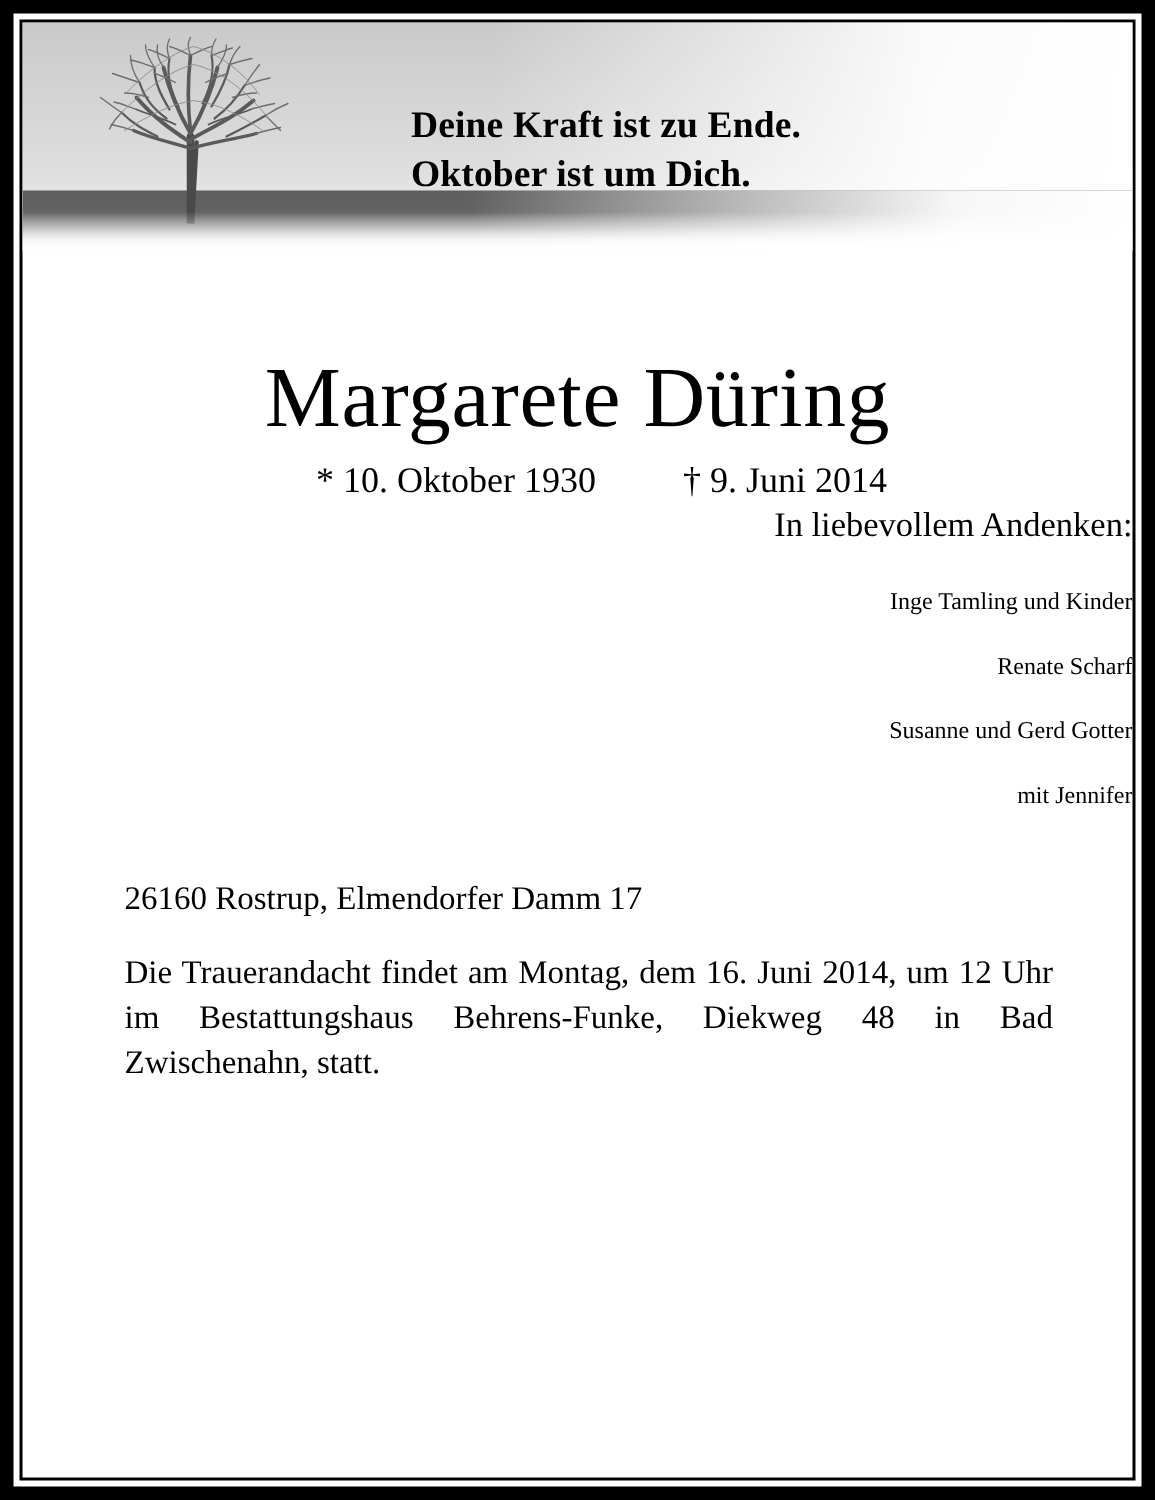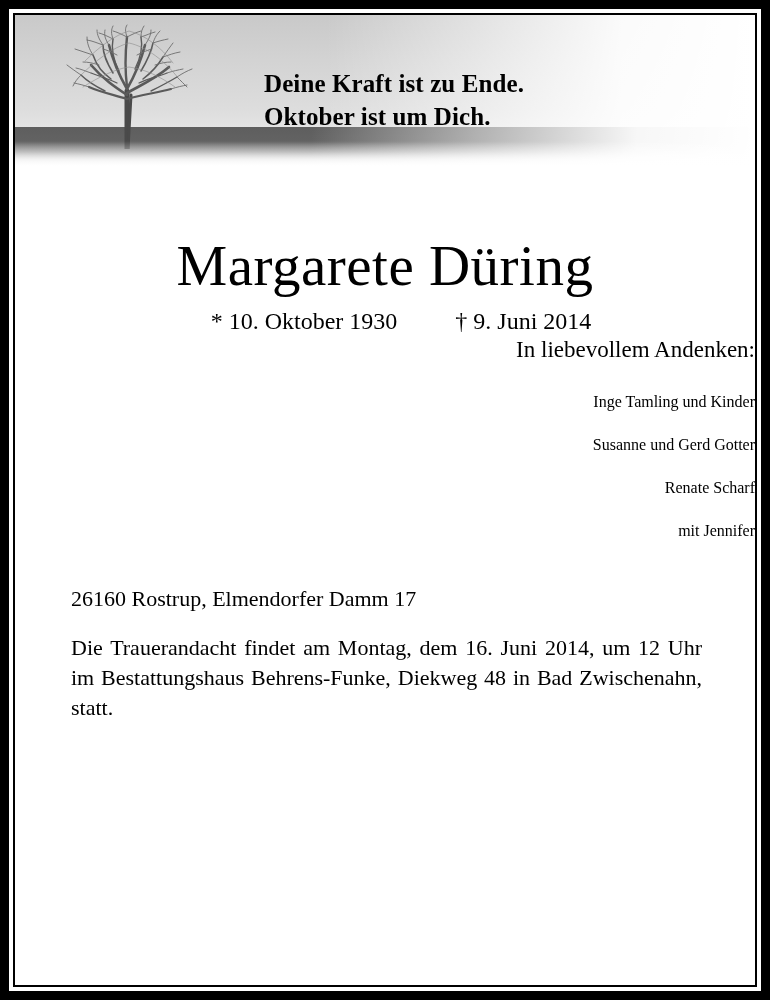--- a/index.html
+++ b/index.html
@@ -96,21 +96,21 @@
     position: absolute;
     left: 40px;
     top: 6px;
     width: 150px;
     height: 128px;
   }
   .tree svg { display: block; width: 100%; height: 100%; }
 
   .quote {
     position: absolute;
-    left: 249px;
+    left: 259px;
     top: 52px;
     font-size: 25px;
     line-height: 33px;
     font-weight: 700;
     letter-spacing: 0.1px;
     white-space: nowrap;
   }
   .quote div { margin: 0; }
 
   
@@ -162,20 +162,21 @@
   }
   .mourn-list li {
     font-size: 16px;
     line-height: 43px;
   }
 
   .details {
     margin-top: 33px;
     padding-left: 56px;
     padding-right: 53px;
+    margin-left: 12px;
   }
   .addr {
     font-size: 22px;
     line-height: 28px;
   }
   .para {
     font-size: 22px;
     line-height: 30px;
     text-align: justify;
     margin-top: 20px;
@@ -273,22 +274,22 @@
 
 
         <div class="dates">
           <span class="sym">*</span> <span>10. Oktober 1930</span><span class="gap"></span><span class="sym">†</span> <span>9. Juni 2014</span>
         </div>
 
         <div class="mourn-block">
           <div class="mourn-head">In liebevollem Andenken:</div>
           <ul class="mourn-list">
             <li>Inge Tamling und Kinder</li>
+            <li>Renate Scharf</li>
             <li>Susanne und Gerd Gotter</li>
-            <li>Renate Scharf</li>
             <li>mit Jennifer</li>
           </ul>
         </div>
 
         <div class="details">
           <div class="addr">26160 Rostrup, Elmendorfer Damm 17</div>
           <div class="para">Die Trauerandacht findet am Montag, dem 16. Juni 2014, um 12 Uhr im Bestattungshaus Behrens-Funke, Diekweg 48 in Bad Zwischenahn, statt.</div>
         </div>
 
       </div>

